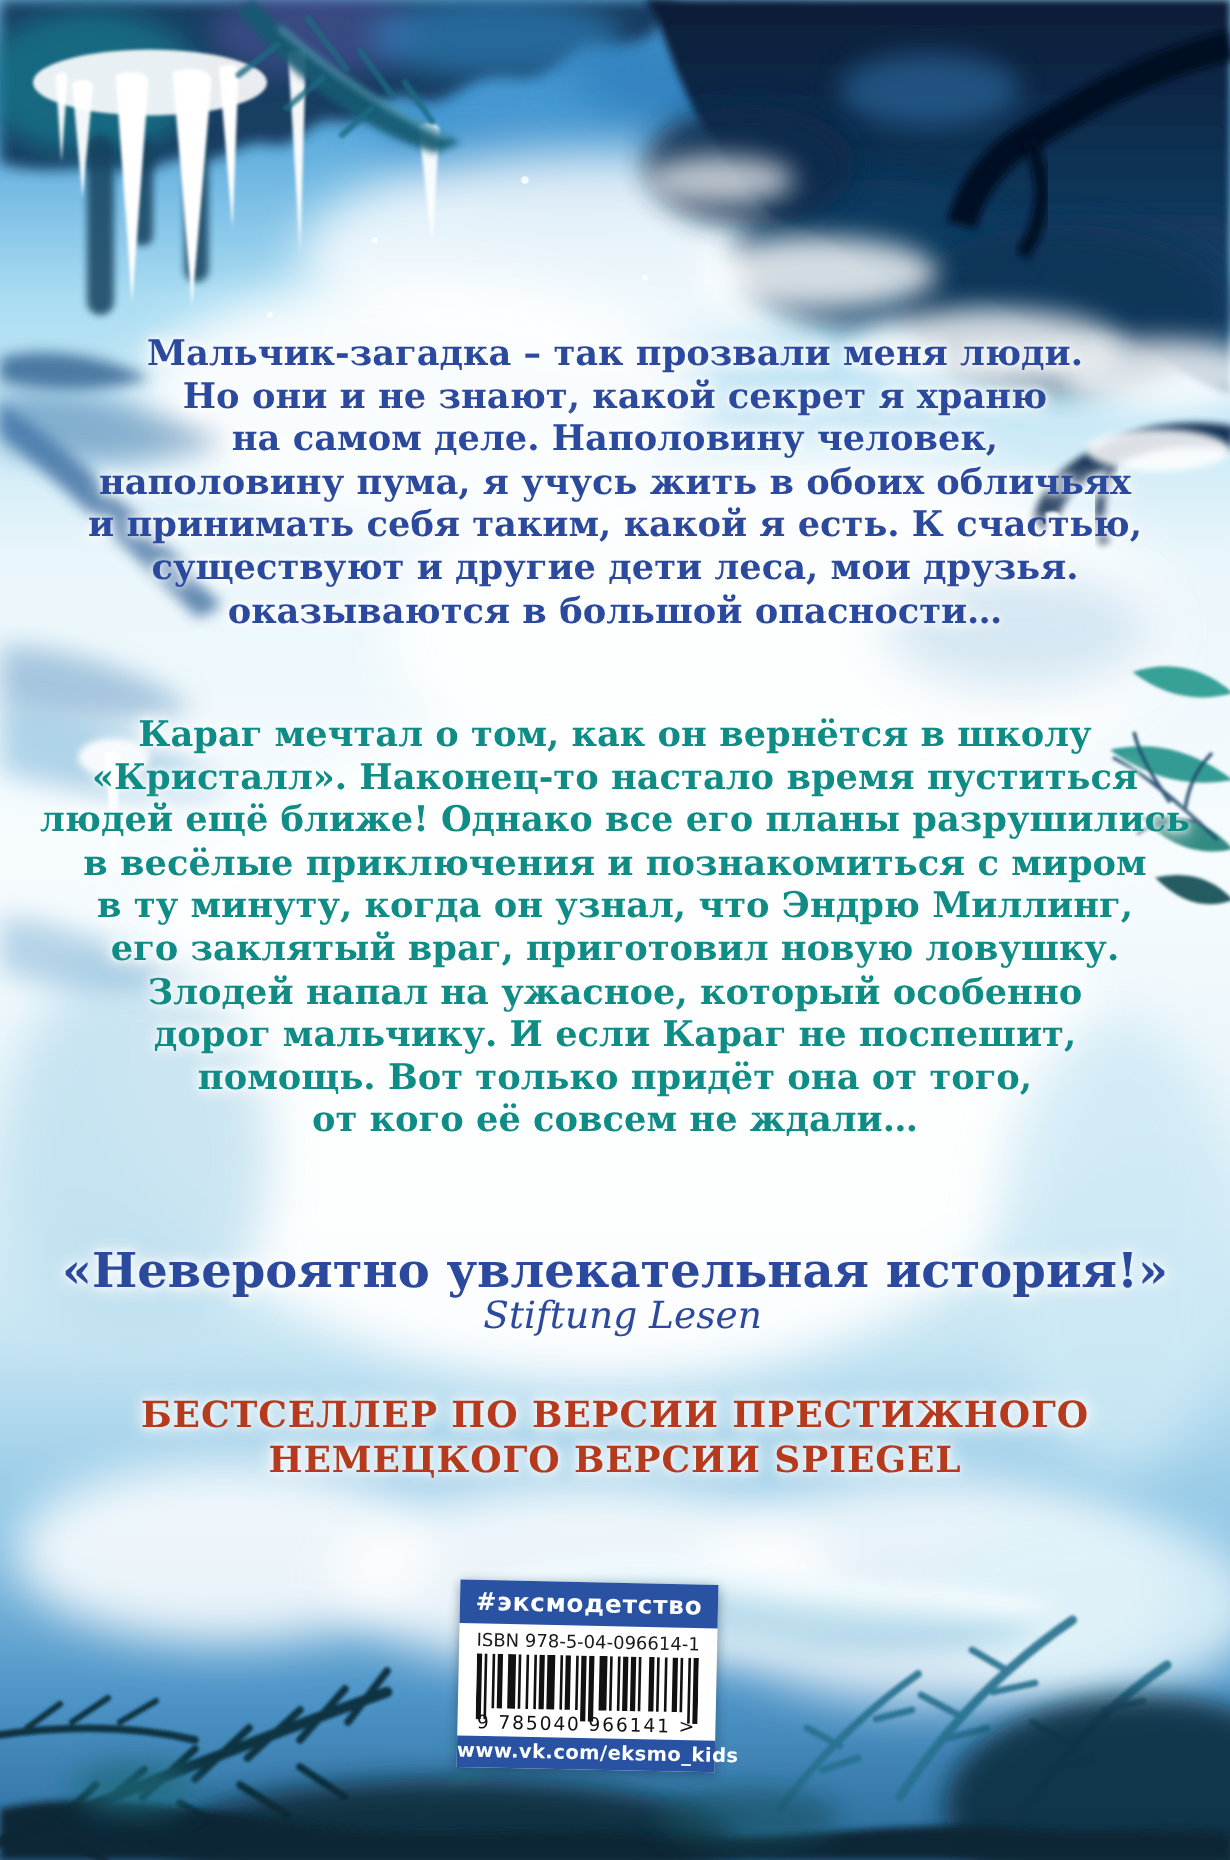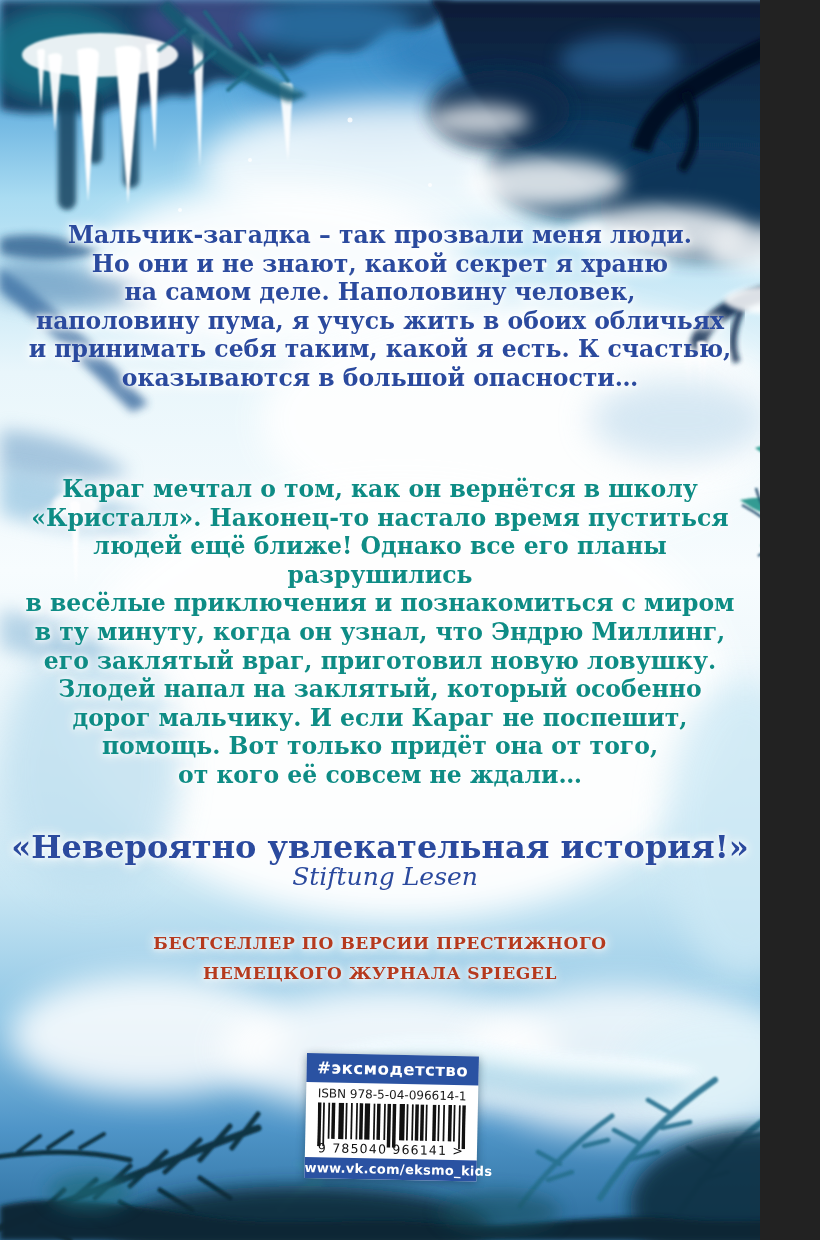--- a/index.html
+++ b/index.html
@@ -1,29 +1,29 @@
 <!DOCTYPE html>
 <html><head>
 <meta charset="utf-8">
 <style>
   html,body{margin:0;padding:0;background:#222;}
   .cover{
-    position:relative;width:760px;height:1240px;overflow:hidden;
+    position:relative;width:820px;height:1240px;overflow:hidden;
     background:#fef9c3;
     font-family:"DejaVu Serif","Liberation Serif",serif;
   }
   .cover svg.bg{position:absolute;left:0;top:0;width:820px;height:1240px;display:block;}
   .txt{position:absolute;left:0;right:0;text-align:center;font-weight:bold;
        text-shadow:0 0 5px rgba(255,255,255,.95),0 0 12px rgba(255,255,255,.85),0 1px 14px rgba(255,255,255,.8);}
   .blurb{font-size:23.5px;line-height:28.6px;}
   .blurb-intro{top:221px;color:#2b4a9e;}
   .blurb-plot{top:475px;color:#0e8c85;}
   .review-quote{top:828px;font-size:32px;color:#2b4a9e;}
   .review-source{top:862px;font-size:25px;font-weight:normal;font-style:italic;color:#2b4a9e;margin-left:10px;}
-  .bestseller{top:928px;font-size:17px;line-height:30px;color:#b53a1e;letter-spacing:.6px;}
+  .bestseller{top:928px;font-size:24px;line-height:30px;color:#b53a1e;letter-spacing:.6px;}
   
   .label{
     position:absolute;left:307px;top:1053px;width:172px;height:125px;
     background:#fff;transform:rotate(1.2deg);transform-origin:top left;
     box-shadow:0 2px 8px rgba(10,40,60,.45);
     font-family:"DejaVu Sans","Liberation Sans",sans-serif;
     display:flex;flex-direction:column;
   }
   .label .band{background:#2a52a2;color:#fff;text-align:center;}
   .label .band-top{height:29px;line-height:29px;font-size:16.5px;font-weight:bold;letter-spacing:.5px;}
@@ -203,42 +203,43 @@
         <circle cx="180" cy="210" r="2"></circle>
     </g>
   </svg>
 
   <div class="txt blurb blurb-intro">
     <div>Мальчик-загадка – так прозвали меня люди.</div>
     <div>Но они и не знают, какой секрет я храню</div>
     <div>на самом деле. Наполовину человек,</div>
     <div>наполовину пума, я учусь жить в обоих обличьях</div>
     <div>и принимать себя таким, какой я есть. К счастью,</div>
+    <div>существуют и другие дети леса, мои друзья.</div>
     <div>оказываются в большой опасности…</div>
   </div>
 
   <div class="txt blurb blurb-plot">
     <div>Караг мечтал о том, как он вернётся в школу</div>
     <div>«Кристалл». Наконец-то настало время пуститься</div>
     <div>людей ещё ближе! Однако все его планы разрушились</div>
     <div>в весёлые приключения и познакомиться с миром</div>
     <div>в ту минуту, когда он узнал, что Эндрю Миллинг,</div>
     <div>его заклятый враг, приготовил новую ловушку.</div>
-    <div>Злодей напал на заклятый, который особенно</div>
+    <div>Злодей напал на ужасное, который особенно</div>
     <div>дорог мальчику. И если Караг не поспешит,</div>
     <div>помощь. Вот только придёт она от того,</div>
     <div>от кого её совсем не ждали…</div>
   </div>
 
   <div class="txt review-quote">«Невероятно увлекательная история!»</div>
   <div class="txt review-source">Stiftung Lesen</div>
 
   <div class="txt bestseller">
     <div>БЕСТСЕЛЛЕР ПО ВЕРСИИ ПРЕСТИЖНОГО</div>
-    <div>НЕМЕЦКОГО ЖУРНАЛА SPIEGEL</div>
+    <div>НЕМЕЦКОГО ВЕРСИИ SPIEGEL</div>
   </div>
 
   <div class="label">
     <div class="band band-top">#эксмодетство</div>
     <div class="body">
       <div class="isbn">ISBN 978-5-04-096614-1</div>
       <svg class="barcode" preserveAspectRatio="none" viewBox="0 0 114.74999999999999 46">
           <rect x="0" y="0" width="2.7" height="46" fill="#111"></rect>
           <rect x="4.050000000000001" y="0" width="1.35" height="46" fill="#111"></rect>
           <rect x="8.100000000000001" y="0" width="1.35" height="38" fill="#111"></rect>

